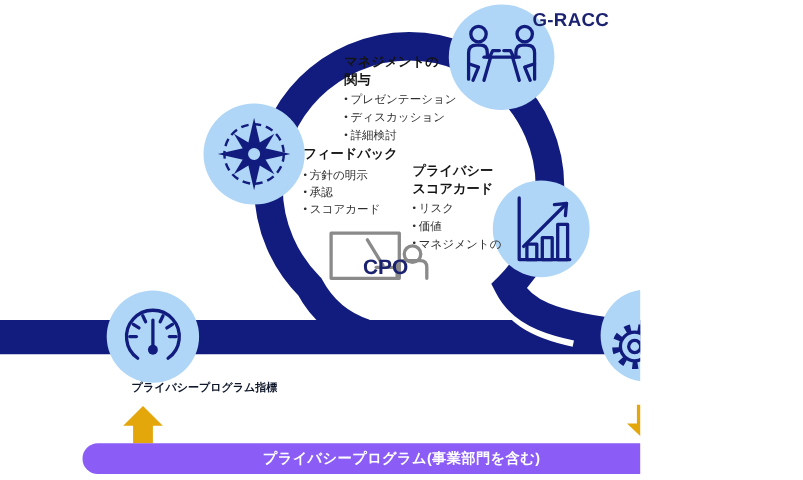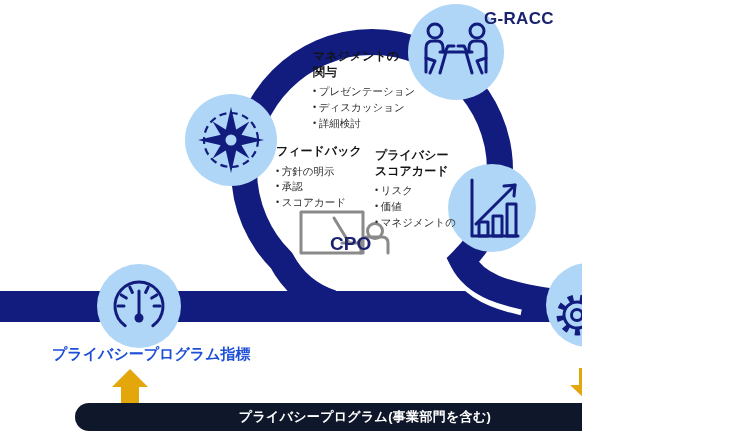--- a/index.html
+++ b/index.html
@@ -9,29 +9,29 @@
   }
   .stage svg{position:absolute;left:0;top:0;}
   .txt{position:absolute;}
   .g-racc{left:484px;top:9px;font-size:17px;font-weight:bold;color:#1B2270;letter-spacing:.3px;}
   .cpo{left:330px;top:233px;font-size:19px;font-weight:bold;color:#1B2270;}
   .block{position:absolute;}
   .block-title{font-weight:bold;font-size:12px;color:#141414;line-height:1.3;white-space:pre-line;}
   .block ul{list-style:none;margin:4px 0 0;padding:0;font-size:10.5px;color:#2e2e2e;line-height:1.5;}
   .block li::before{content:"• ";font-size:9px;position:relative;top:-1px;}
   .blk-management{left:313px;top:49px;}
-  .blk-feedback{left:276px;top:144px;}
+  .blk-feedback{left:276px;top:133px;}
   .blk-scorecard{left:375px;top:148px;}
-  .bottom-label{position:absolute;top:345px;width:200px;text-align:left;
-    font-size:15px;font-weight:bold;color:#1d4ed8;}
+  .bottom-label{position:absolute;top:345px;width:200px;text-align:right;
+    font-size:10px;font-weight:bold;color:#0f172a;}
   .bl-metrics{left:52px;}
   .bl-adjust{left:503px;}
   .pill{
     position:absolute;left:75px;top:403px;width:580px;height:28px;border-radius:14px;
-    background:#0f172a;display:flex;align-items:center;justify-content:center;
+    background:#8b5cf6;display:flex;align-items:center;justify-content:center;
   }
   .pill span{color:#ffffff;font-size:13px;font-weight:bold;letter-spacing:.3px;}
 </style>
 </head>
 <body>
 
 <div class="stage">
 
   <svg width="730" height="436" viewBox="0 0 730 436">
 

